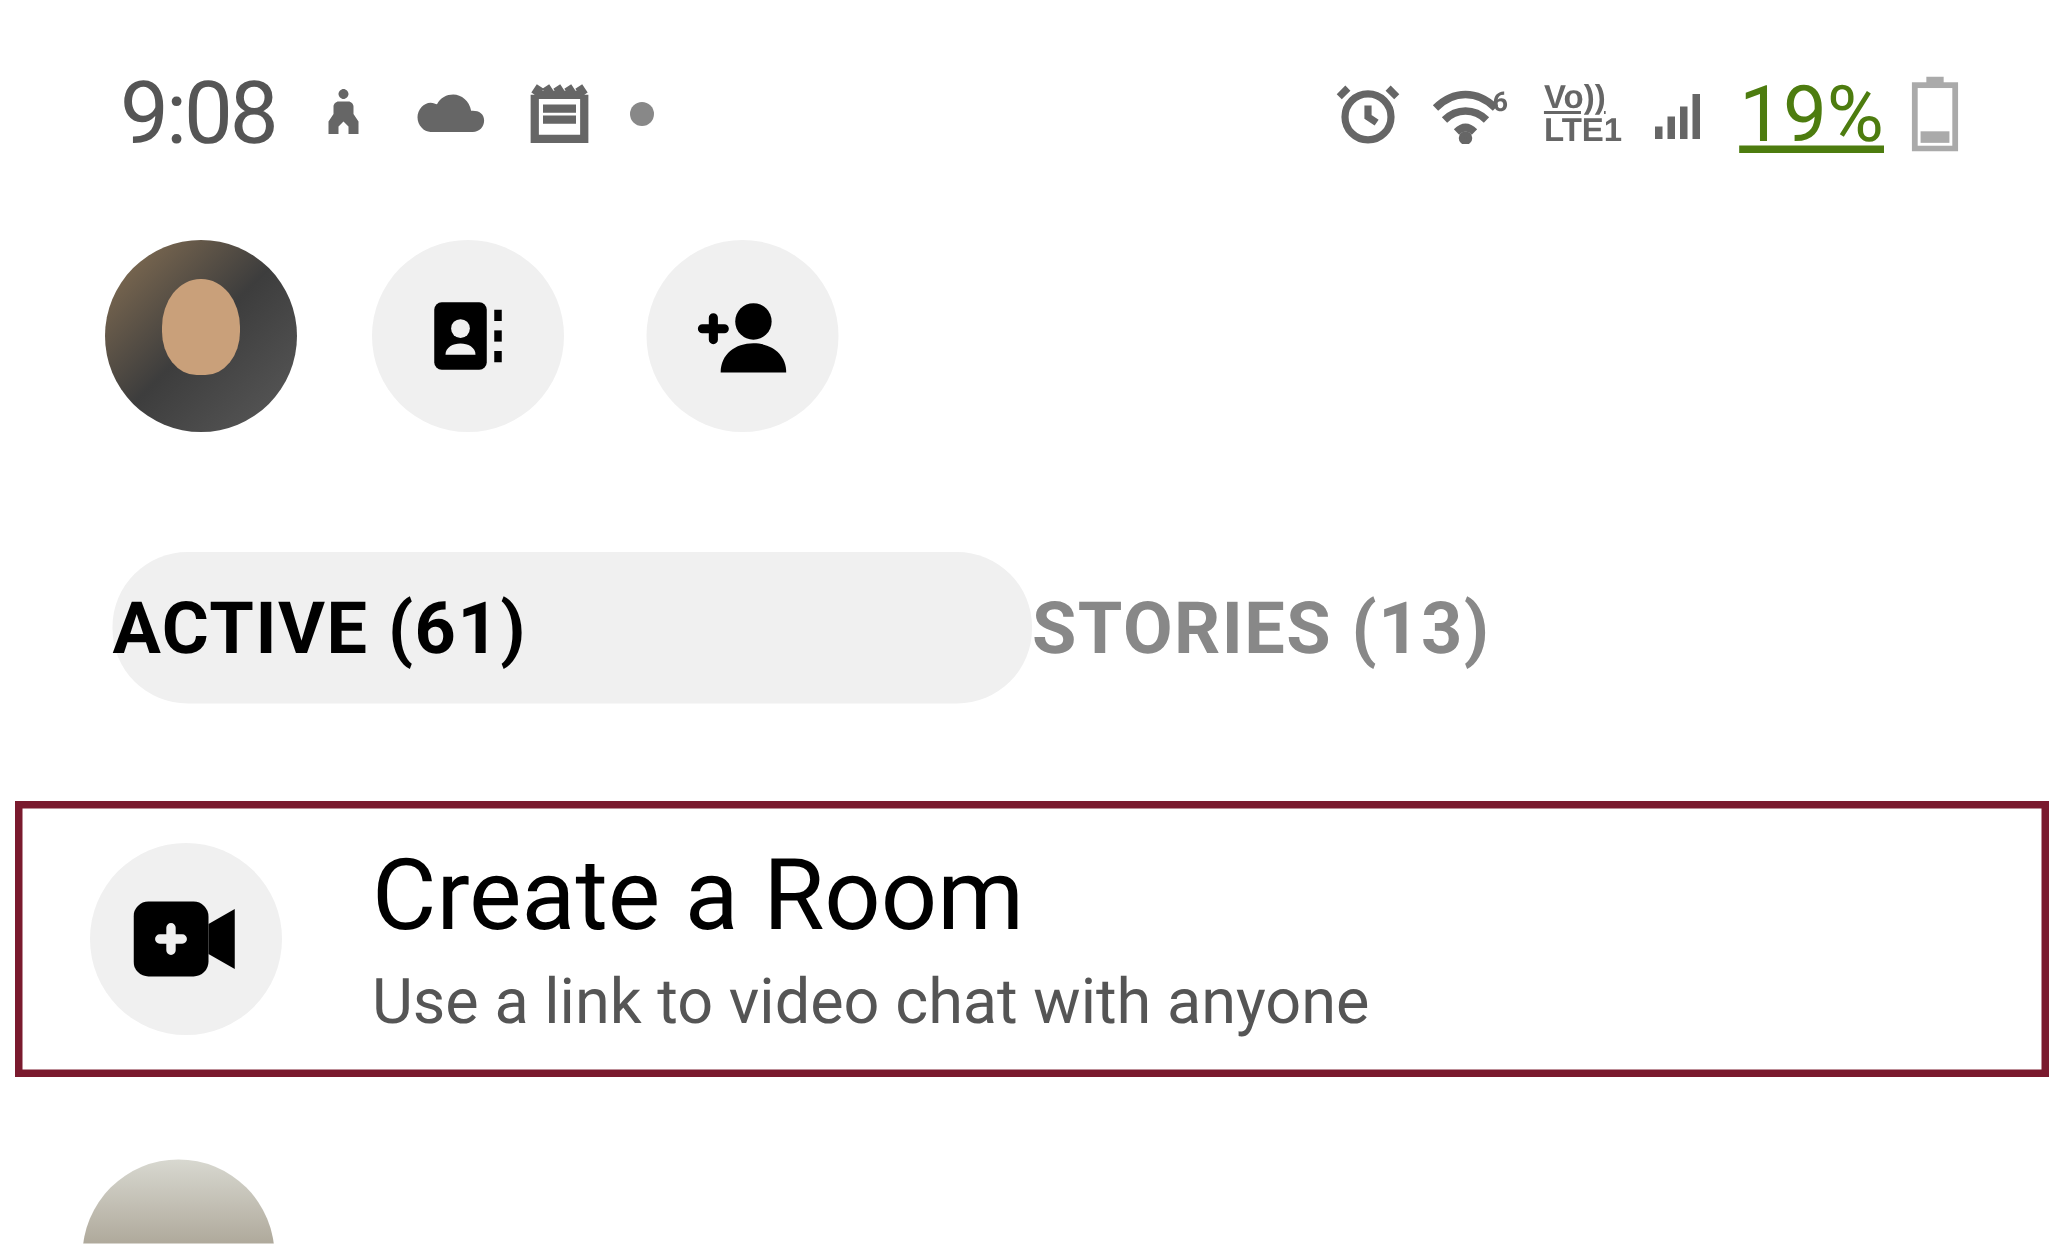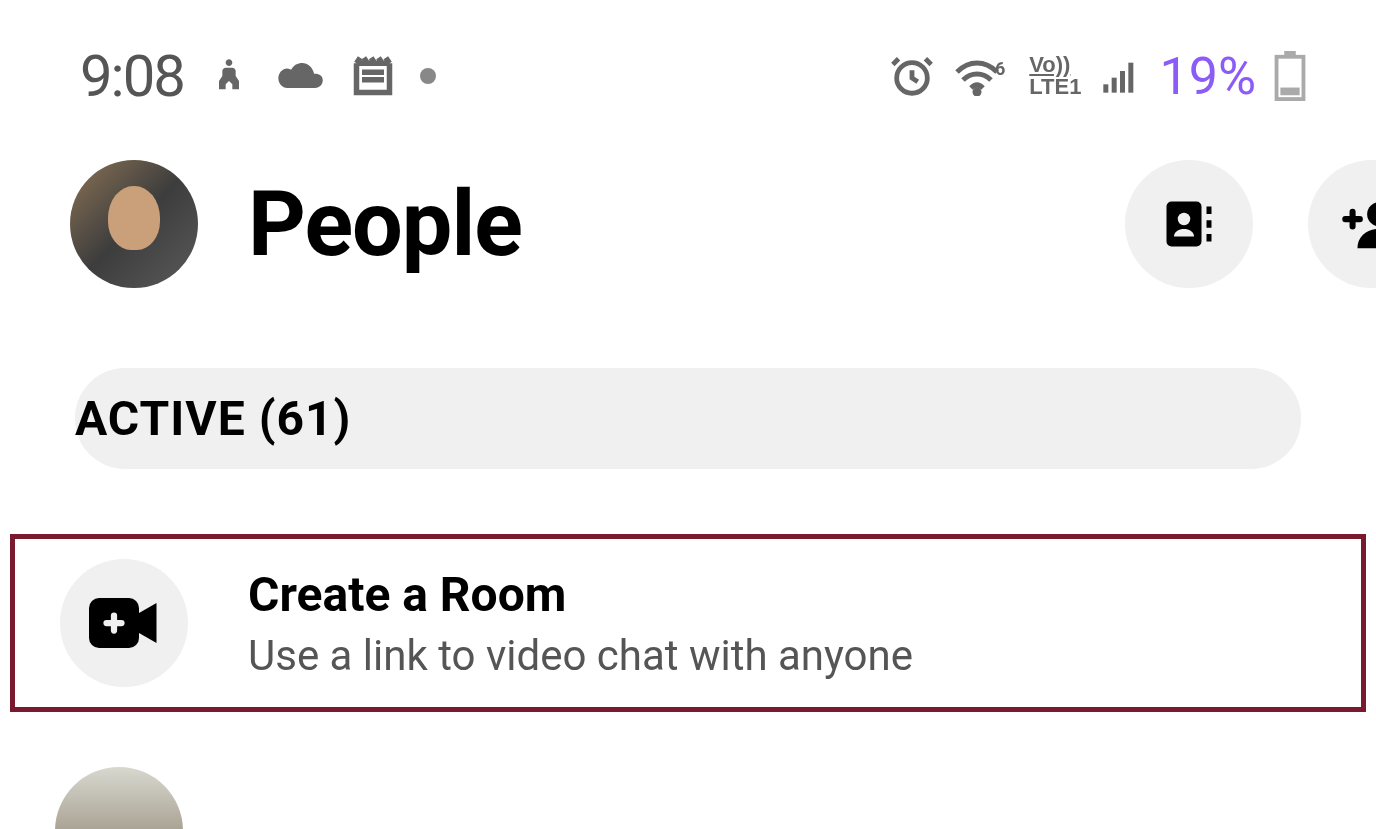--- a/index.html
+++ b/index.html
@@ -38,21 +38,22 @@
       align-items: flex-start;
     }
     .status-right {
       display: flex;
       align-items: center;
       gap: 18px;
     }
     .status-battery-text {
       font-size: 52px;
       font-weight: 400;
-      color: #8b5cf6;
+      color: #4d7c0f;
+      text-decoration: underline;
     }
     .volte-text {
       font-family: Arial, sans-serif;
       font-size: 22px;
       font-weight: 700;
       color: #666;
       line-height: 1;
       text-align: left;
     }
     .wifi-num {
@@ -157,22 +158,22 @@
       align-items: center;
       justify-content: center;
       flex-shrink: 0;
     }
     .room-text {
       display: flex;
       flex-direction: column;
       gap: 8px;
     }
     .room-title {
-      font-size: 48px;
-      font-weight: 700;
+      font-size: 66px;
+      font-weight: 400;
       color: #000;
     }
     .room-subtitle {
       font-size: 42px;
       font-weight: 400;
       color: #555;
     }
     .contact-avatar {
       width: 128px;
       height: 128px;
@@ -249,21 +250,20 @@
           <rect x="5" y="0" width="6" height="3" fill="#aaa"></rect>
           <rect x="1" y="3" width="14" height="22" fill="none" stroke="#aaa" stroke-width="2"></rect>
           <rect x="3" y="19" width="10" height="4" fill="#aaa"></rect>
         </svg>
     </span>
   </div>
 </div>
 
 <div class="header">
   <div class="avatar"></div>
-  <h1 class="page-title">People</h1>
   <div class="header-actions">
     <div class="icon-button">
       <svg width="60" height="60" viewBox="0 0 24 24" fill="#000">
         <rect x="3" y="3" width="14" height="18" rx="2"></rect>
         <circle cx="10" cy="10" r="2.5" fill="#f0f0f0"></circle>
         <path d="M6 17c0-2 2-3 4-3s4 1 4 3" fill="#f0f0f0"></path>
         <rect x="19" y="5" width="2" height="3"></rect>
         <rect x="19" y="10.5" width="2" height="3"></rect>
         <rect x="19" y="16" width="2" height="3"></rect>
       </svg>
@@ -274,20 +274,21 @@
         <path d="M8 22c0-5 4-8 9-8s9 3 9 8"></path>
         <path d="M3 10h6M6 7v6" stroke="#000" stroke-width="2.5" stroke-linecap="round"></path>
       </svg>
 
     </div>
   </div>
 </div>
 
 <div class="tabs">
   <div class="tab active">ACTIVE (61)</div>
+  <div class="tab inactive">STORIES (13)</div>
 </div>
 
 <div class="create-room">
   <div class="room-icon-wrap">
     <svg width="70" height="52" viewBox="0 0 28 20" fill="#000">
       <rect x="0" y="0" width="20" height="20" rx="4"></rect>
       <path d="M20 6l7-4v16l-7-4z"></path>
       <path d="M7 10h6M10 7v6" stroke="#f0f0f0" stroke-width="2.5" stroke-linecap="round"></path>
     </svg>
   </div>

